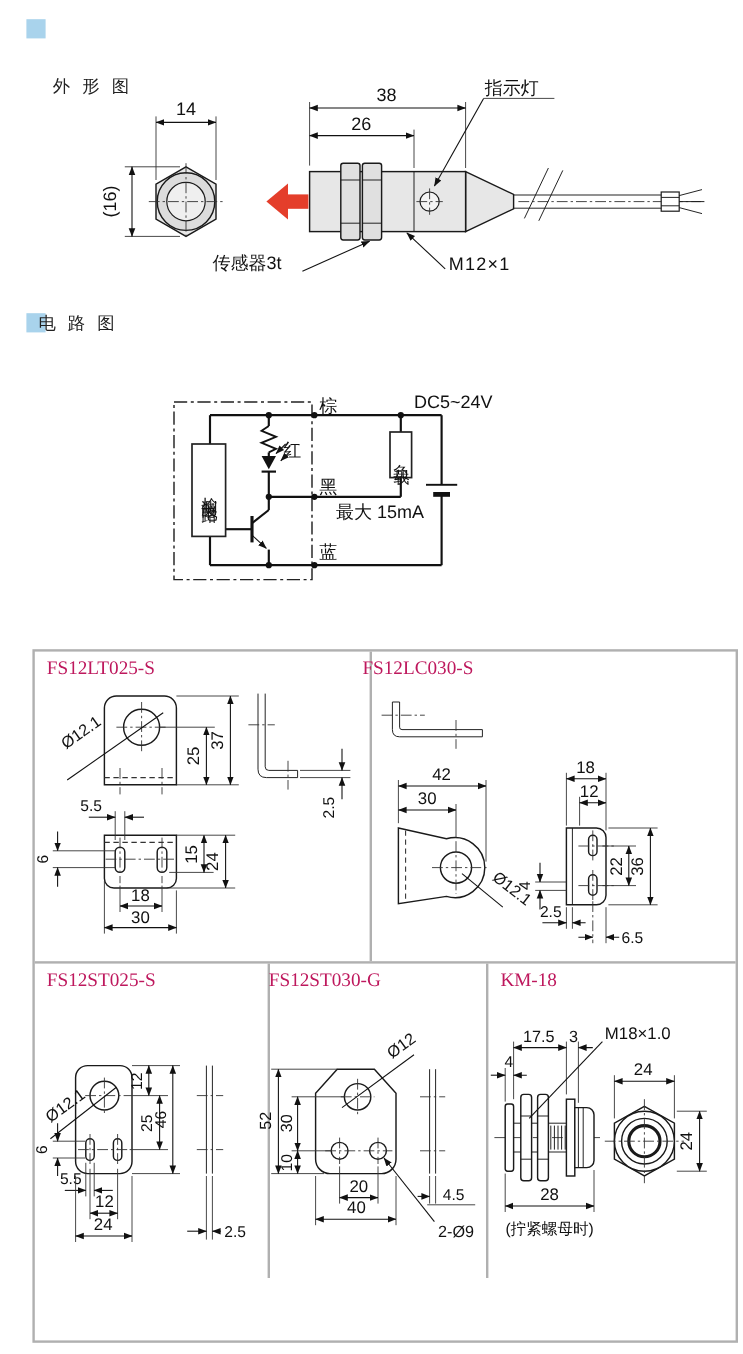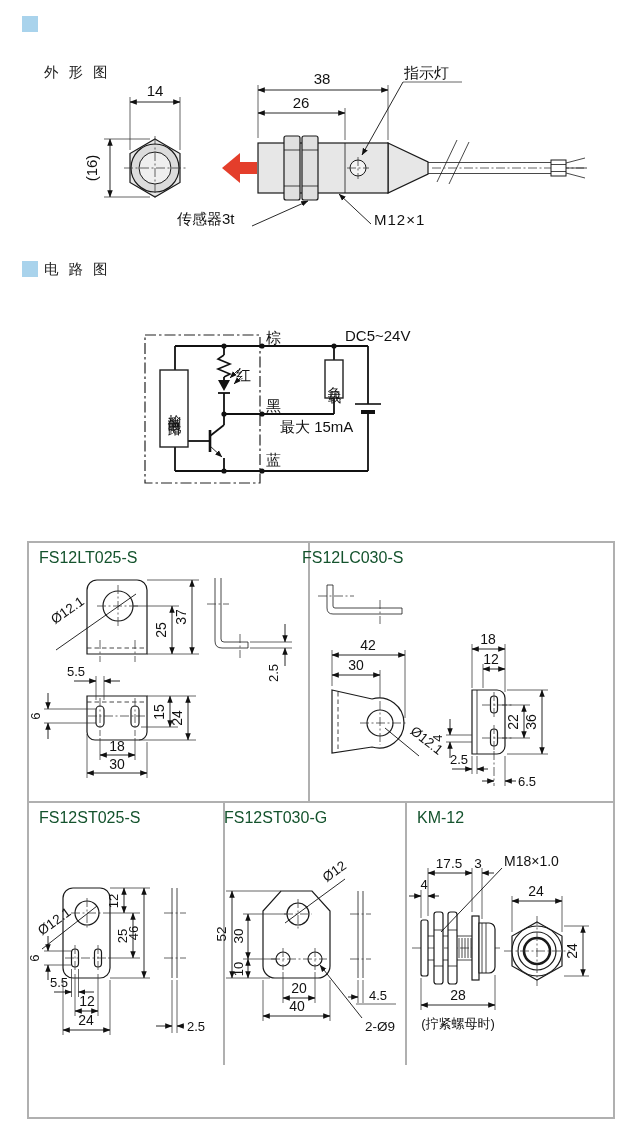--- a/index.html
+++ b/index.html
@@ -25,21 +25,21 @@
          font-size:13.5px;letter-spacing:3px;color:#111;display:flex;
          align-items:center;justify-content:center;}
   
   #acc-table{position:absolute;left:27px;top:541px;width:584px;height:574px;
              border:2px solid #b0b0b0;background:#fff;}
   #acc-header{height:50px;background:#ededed;border-bottom:2px solid #b0b0b0;
               display:flex;align-items:center;justify-content:center;
               font-size:17px;font-weight:bold;color:#111;}
   .acc-row{position:relative;}
   .acc-cell{position:absolute;top:0;bottom:0;}
-  .cell-title{position:absolute;top:6px;left:10px;font-size:16px;color:#14532d;white-space:nowrap;}
+  .cell-title{position:absolute;top:6px;left:10px;font-size:16px;color:#be185d;white-space:nowrap;font-family:Liberation Serif, serif;}
   .br{border-right:2px solid #b0b0b0;}
   #row2{border-top:2px solid #b0b0b0;}
 </style>
 </head>
 <body>
 
 <div id="page">
 
   <div class="sec-marker" style="left:22px;top:16px;"></div>
   <div class="sec-title" style="left:44px;top:15px;margin-top:48px;">外 形 图</div>
@@ -111,21 +111,21 @@
       <line class="dim" x1="403" y1="82" x2="362" y2="155" marker-end="url(#ar)" stroke-width=".9"></line>
       <text class="t15" x="404" y="78">指示灯</text>
       <line class="dim" x1="252" y1="226" x2="308" y2="201" marker-end="url(#ar)" stroke-width=".9"></line>
       <text class="t15" x="177" y="224">传感器3t</text>
       <line class="dim" x1="371" y1="224" x2="339" y2="194" marker-end="url(#ar)" stroke-width=".9"></line>
       <text class="t15" x="374" y="225" letter-spacing="1">M12×1</text>
     </g>
   </svg>
 
   <div class="sec-marker" style="left:22px;top:261px;"></div>
-  <div class="sec-title" style="left:44px;top:260px;">电 路 图</div>
+  <div class="sec-title" style="left:32px;top:260px;">电 路 图</div>
 
   <svg style="left:0;top:320px;" width="619" height="180" viewBox="0 320 619 180">
     <rect x="145" y="335" width="115" height="148" fill="none" stroke="#222" stroke-width="1.2" stroke-dasharray="11 3 2.5 3"></rect>
     <line class="wire" x1="175" y1="346" x2="368" y2="346"></line>
     <line class="wire" x1="175" y1="346" x2="175" y2="471"></line>
     <line class="wire" x1="175" y1="471" x2="368" y2="471"></line>
     <line class="wire" x1="368" y1="346" x2="368" y2="404"></line>
     <line class="wire" x1="368" y1="413" x2="368" y2="471"></line>
     <line class="wire" x1="224" y1="414" x2="334" y2="414"></line>
     <line class="wire" x1="334" y1="346" x2="334" y2="360"></line>
@@ -401,21 +401,21 @@
           <line class="cl" x1="350" y1="966" x2="371" y2="966"></line>
           <line class="cl" x1="350" y1="1011" x2="371" y2="1011"></line>
           <line class="ext" x1="358" y1="1032" x2="358" y2="1055"></line>
           <line class="ext" x1="363" y1="1032" x2="363" y2="1055"></line>
           <line class="dim" x1="348" y1="1049" x2="358" y2="1049" marker-end="url(#ar)"></line>
           <line class="ext" x1="356" y1="1056" x2="396" y2="1056"></line>
           <text class="t13" x="378" y="1052" text-anchor="middle">4.5</text>
         </svg>
       </div>
       <div class="acc-cell" style="left:378px;right:0;">
-        <div class="cell-title">KM-12</div>
+        <div class="cell-title">KM-18</div>
         <svg style="left:0;top:0;" width="206" height="262" viewBox="407 855 206 262">
           <line class="cl" x1="412" y1="1000" x2="500" y2="1000"></line>
           <rect class="p" x="421" y="972" width="7" height="56" rx="2"></rect>
           <rect class="p" x="434" y="964" width="9" height="72" rx="2.5"></rect>
           <line class="thin" x1="434" y1="982" x2="443" y2="982" stroke-width=".7"></line>
           <line class="thin" x1="434" y1="1018" x2="443" y2="1018" stroke-width=".7"></line>
           <rect class="p" x="448" y="964" width="9" height="72" rx="2.5"></rect>
           <line class="thin" x1="448" y1="982" x2="457" y2="982" stroke-width=".7"></line>
           <line class="thin" x1="448" y1="1018" x2="457" y2="1018" stroke-width=".7"></line>
           <line class="thin" x1="428" y1="988" x2="434" y2="988"></line>

